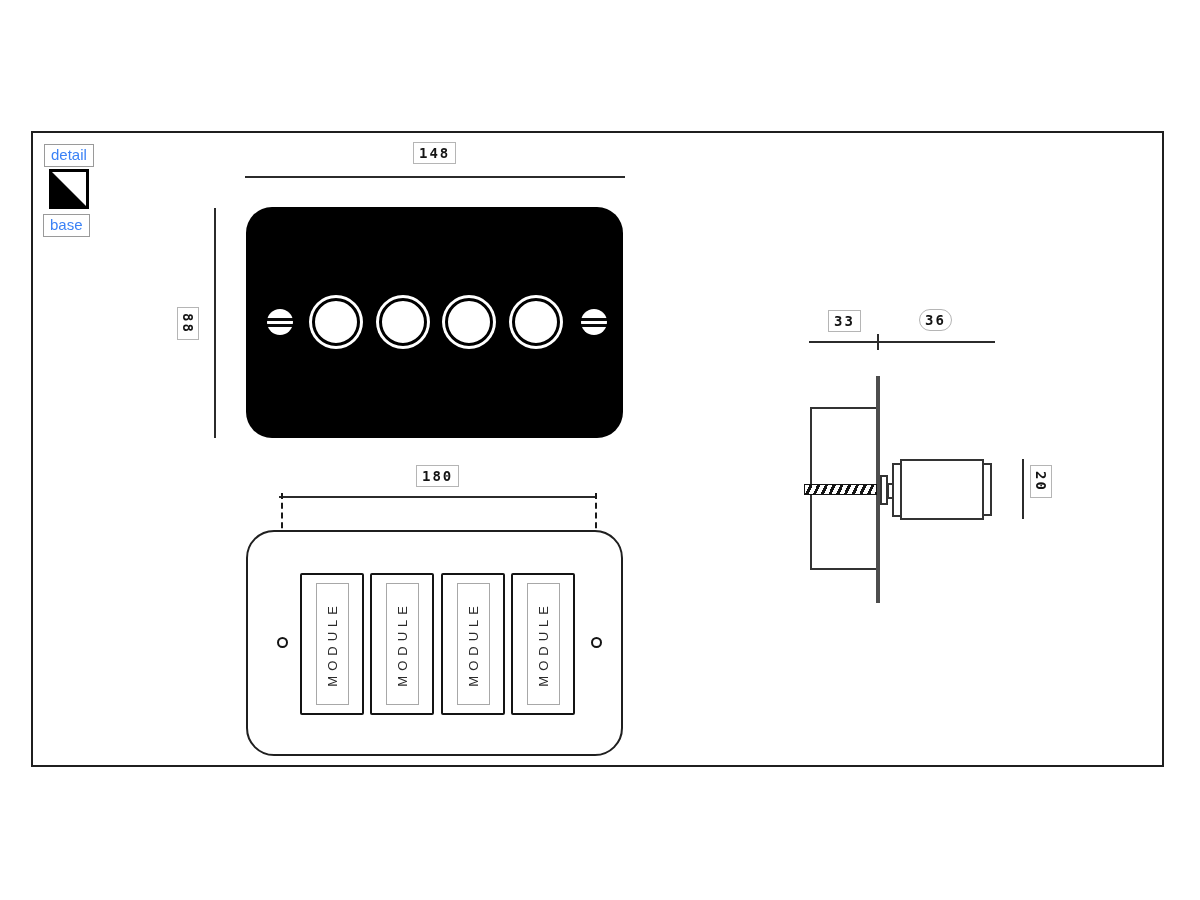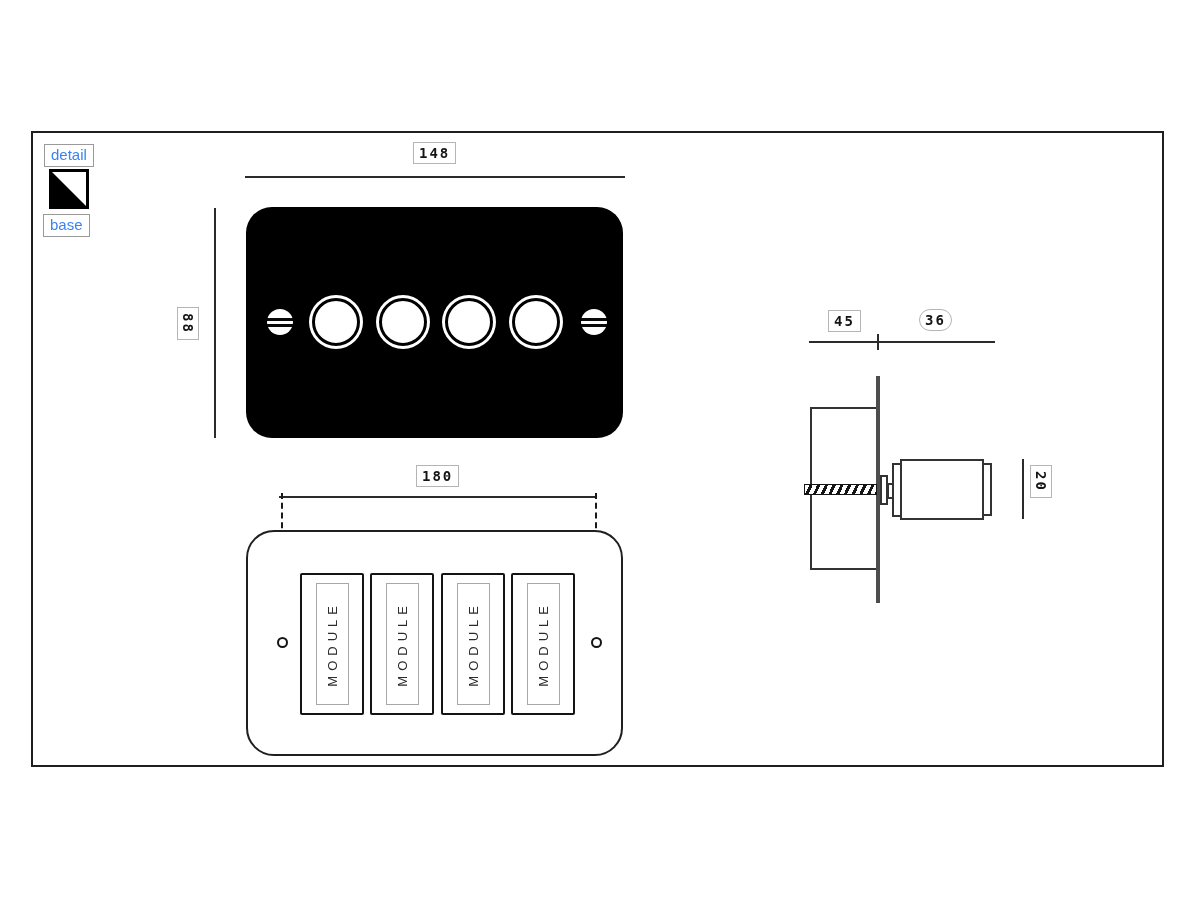--- a/index.html
+++ b/index.html
@@ -137,21 +137,21 @@
         </div>
       </div>
       <div class="module" style="left:263px;">
         <div class="module-inner">
           <span class="module-label">MODULE</span>
         </div>
       </div>
       <div class="hole" style="left:343px;top:105px;"></div>
     </div>
 
-    <div class="dim-box" style="left:795px;top:177px;">45</div>
+    <div class="dim-box" style="left:795px;top:177px;">33</div>
     <div class="dim-box" style="left:886px;top:176px;border-radius:11px;">36</div>
     <div class="dim-hline" style="left:776px;top:208px;width:186px;"></div>
     <div class="dim-vline" style="left:844px;top:201px;height:16px;"></div>
 
     <div class="sideview-rect" style="left:777px;top:274px;width:68px;height:163px;"></div>
     <div class="wallplate-line" style="left:843px;top:243px;"></div>
     <div class="rod" style="left:771px;top:351px;"></div>
 
     <div class="sideview-rect" style="left:847px;top:342px;width:8px;height:30px;"></div>
     <div class="sideview-rect" style="left:854px;top:350px;width:7px;height:16px;"></div>

